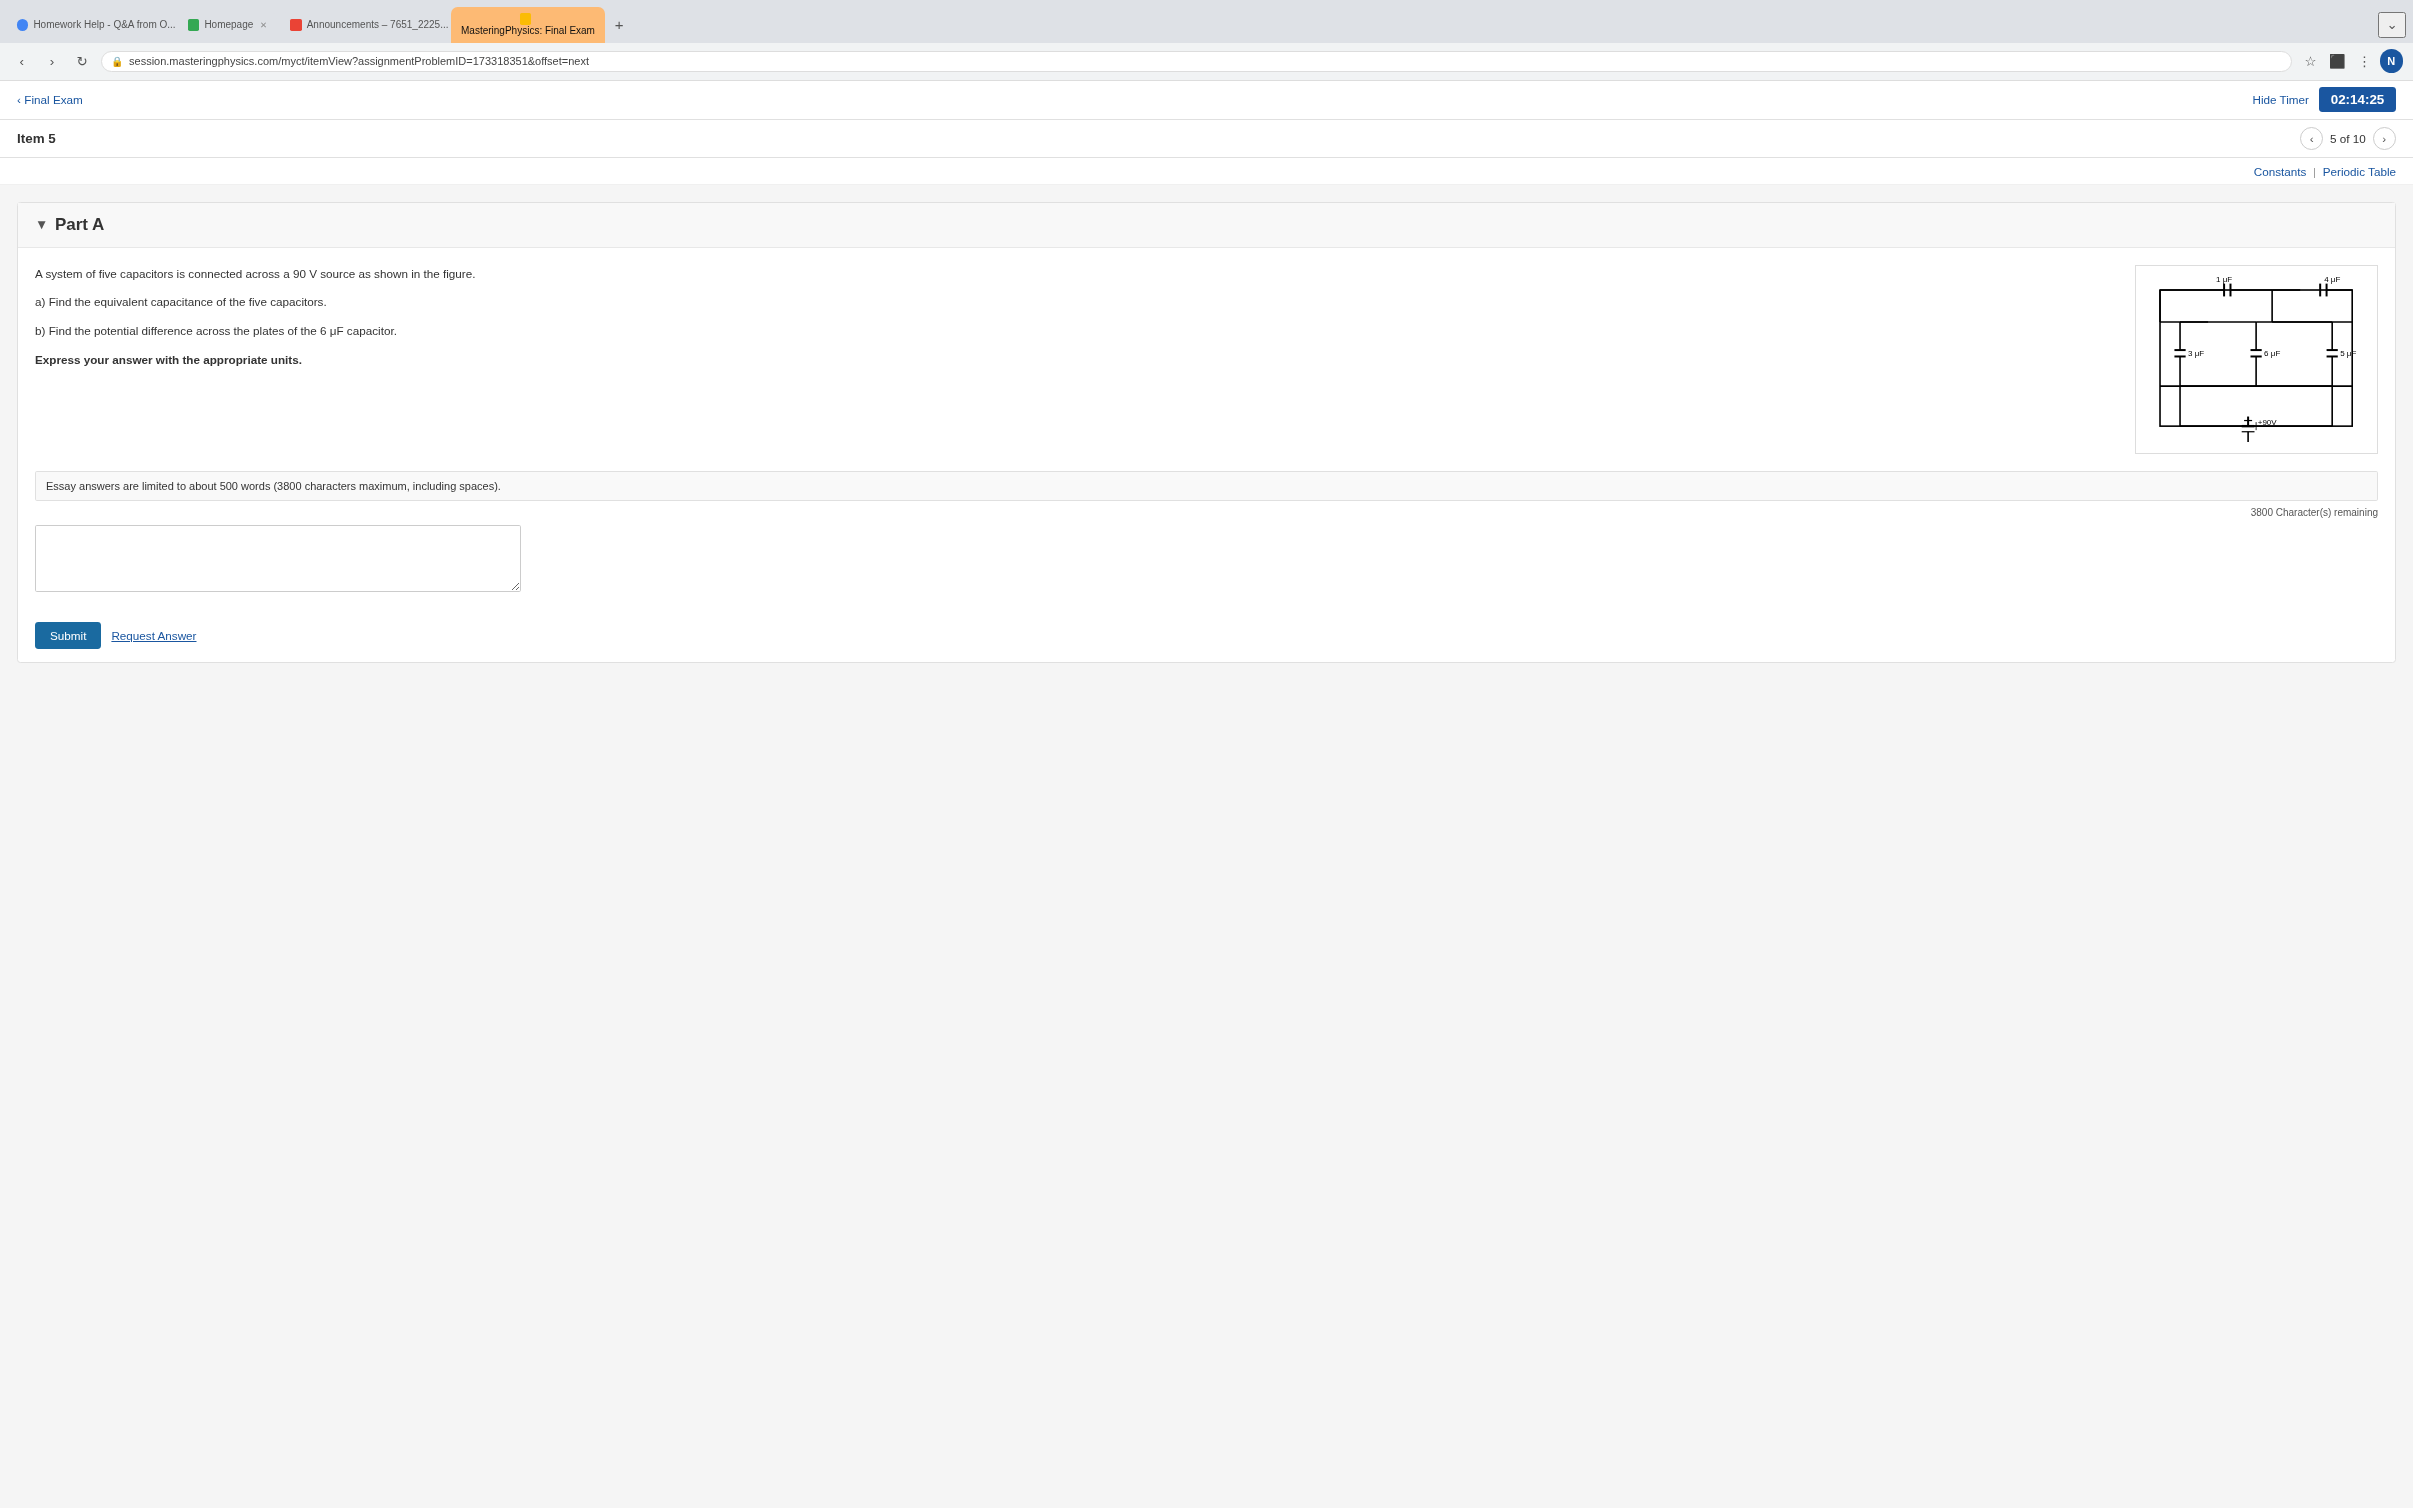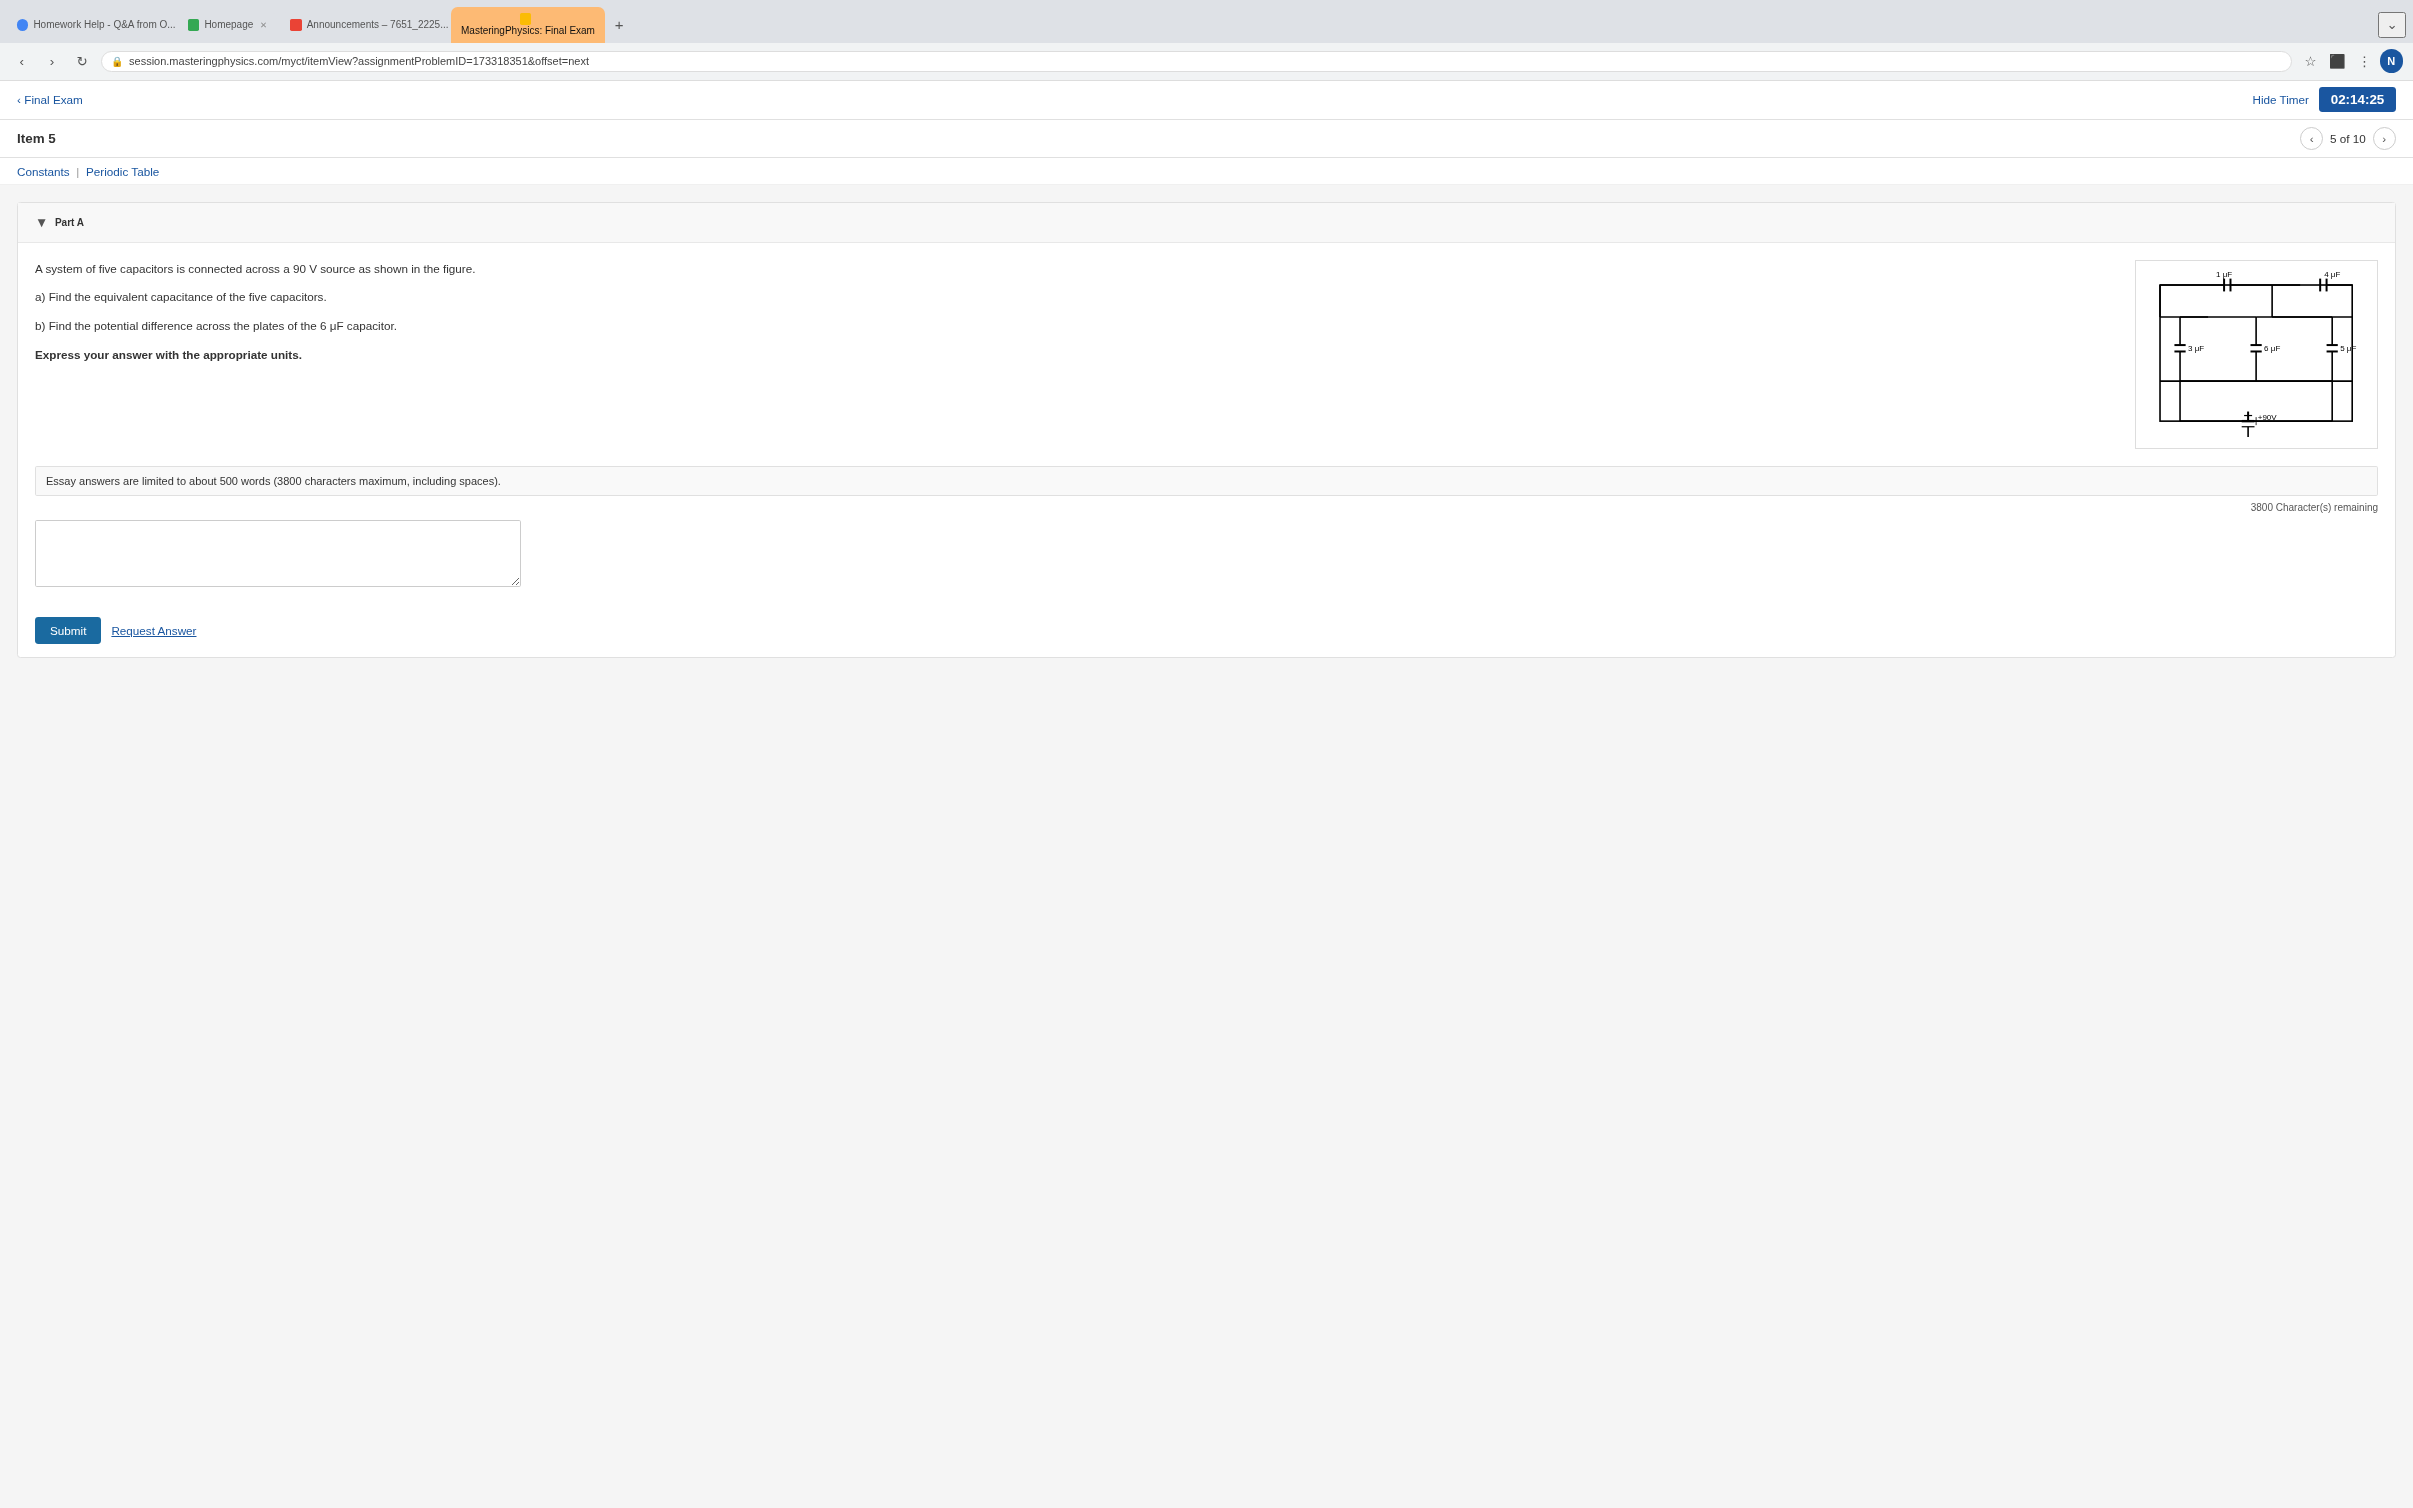--- a/index.html
+++ b/index.html
@@ -32,31 +32,31 @@
     .timer-badge { background: #1a56a0; color: white; padding: 5px 11.7px; border-radius: 3.4px; font-size: 13.4px; font-weight: bold; }
 
     
     .item-nav { display: flex; align-items: center; justify-content: space-between; padding: 6.7px 17px; border-bottom: 0.8px solid #e0e0e0; background: #fff; }
     .item-title { font-size: 13.4px; font-weight: 600; color: #333; }
     .item-pagination { display: flex; align-items: center; gap: 6.7px; }
     .page-nav-btn { background: none; border: 0.8px solid #ccc; border-radius: 50%; width: 23.5px; height: 23.5px; display: flex; align-items: center; justify-content: center; cursor: pointer; color: #555; font-size: 11.7px; }
     .page-info { font-size: 11.7px; color: #333; }
 
     
-    .resources-bar { display: flex; padding: 6.7px 17px; gap: 6.7px; font-size: 11.7px; color: #666; border-bottom: 0.8px solid #f0f0f0; }
+    .resources-bar { display: flex; justify-content: flex-end; padding: 6.7px 17px; gap: 6.7px; font-size: 11.7px; color: #666; border-bottom: 0.8px solid #f0f0f0; }
     .resources-bar a { color: #1a56a0; text-decoration: none; }
     .resources-bar span { color: #999; }
 
     
     .main-content { padding: 17px; background: #f5f5f5; min-height: calc(100vh - 168px); }
 
     .part-section { background: #fff; border: 0.8px solid #e0e0e0; border-radius: 3.4px; margin-bottom: 17px; }
     .part-header { display: flex; align-items: center; gap: 6.7px; padding: 11.7px 17px; border-bottom: 0.8px solid #e8e8e8; background: #f8f8f8; cursor: pointer; }
     .part-toggle { color: #555; font-size: 13.4px; }
-    .part-label { font-size: 10px; font-weight: 600; color: #333; }
+    .part-label { font-size: 17px; font-weight: 600; color: #333; }
 
     .part-body { padding: 17px; display: flex; gap: 28px; }
     .part-text { flex: 1; }
     .problem-text { font-size: 11.7px; line-height: 1.6; color: #333; margin-bottom: 10px; }
     .problem-bold { font-weight: bold; }
 
     .circuit-diagram { width: 243px; min-width: 243px; border: 0.8px solid #ddd; padding: 8.4px; background: #fff; }
     .circuit-diagram svg { width: 100%; height: auto; }
 
     .answer-section { padding: 0 17px 17px; }

